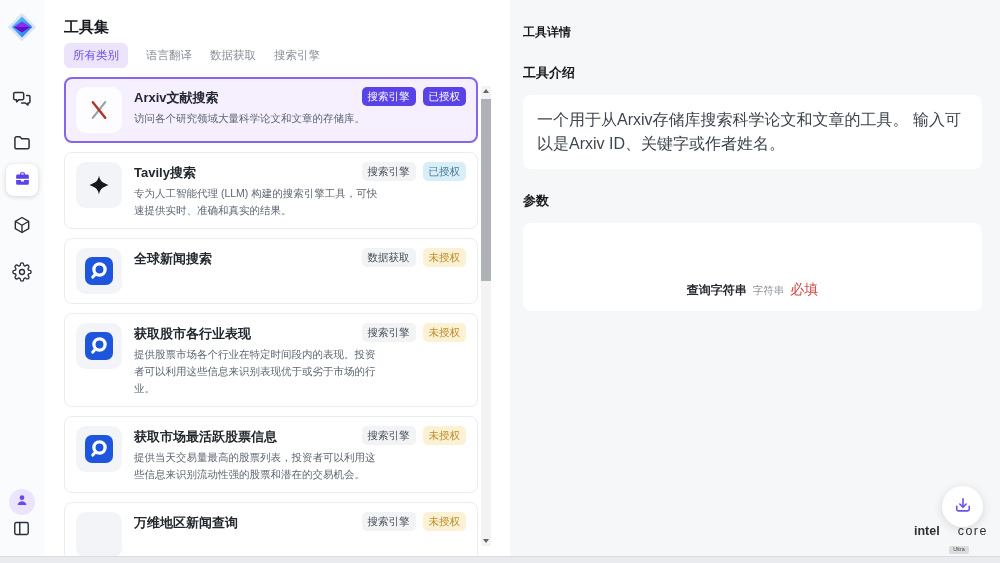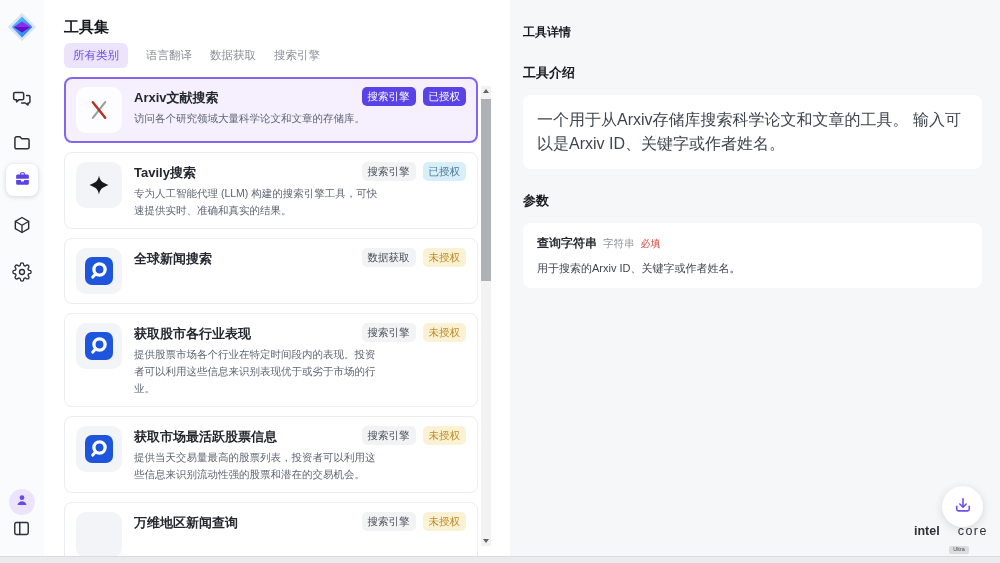--- a/index.html
+++ b/index.html
@@ -58,24 +58,24 @@
   .sb-down{bottom:3px;border-top:4px solid #5f6368;}
   .sb-thumb{position:absolute;top:13px;left:0;width:10px;height:182px;background:#aeb1b6;cursor:pointer;}
 
   
   .detail-panel{flex:1;background:#f6f7f8;box-sizing:border-box;padding:16px 18px 0 13px;position:relative;}
   .detail-title{font-size:12px;font-weight:700;color:#17191d;margin:8px 0 0;}
   .section-label{font-size:13px;font-weight:700;color:#17191d;margin-top:23px;}
   .info-box{background:#fff;border-radius:8px;margin-top:13px;padding:13px 14px;
     font-size:16px;color:#3e454f;line-height:1.5;}
   .param-box{background:#fff;border-radius:8px;margin-top:13px;padding:12px 14px;}
-  .param-head{display:flex;align-items:baseline;gap:6px;}
+  .param-head{display:flex;align-items:baseline;gap:6px;justify-content:center;}
   .param-name{font-size:12px;font-weight:700;color:#23272e;}
   .param-type{font-size:10.5px;color:#8b919b;}
-  .param-required{font-size:10px;color:#cf4a43;}
+  .param-required{font-size:14px;color:#cf4a43;margin-top:46px;}
   .param-desc{font-size:11px;color:#3e454f;margin-top:9px;}
 
   
   .download-fab{position:absolute;right:17px;bottom:36px;width:41px;height:41px;border-radius:50%;
     background:#fff;box-shadow:0 2px 10px rgba(0,0,0,.13);display:flex;align-items:center;
     justify-content:center;cursor:pointer;}
   .intel-brand{position:absolute;right:12px;bottom:9px;text-align:center;line-height:1;color:#2f3134;}
   .intel-t{font-size:12.5px;font-weight:600;padding-left:20px;}
   .core-t{font-size:12.5px;font-weight:300;letter-spacing:1.5px;margin-left:18px;}
   .ultra-badge{display:inline-block;margin-left:36px;margin-top:2px;background:#dcdcdc;color:#4a4a4a;
@@ -259,21 +259,20 @@
     <div class="detail-title">工具详情</div>
     <div class="section-label">工具介绍</div>
     <div class="info-box">一个用于从Arxiv存储库搜索科学论文和文章的工具。 输入可以是Arxiv ID、关键字或作者姓名。</div>
     <div class="section-label">参数</div>
     <div class="param-box">
       <div class="param-head">
         <span class="param-name">查询字符串</span>
         <span class="param-type">字符串</span>
         <span class="param-required">必填</span>
       </div>
-      <div class="param-desc">用于搜索的Arxiv ID、关键字或作者姓名。</div>
     </div>
   </div>
 </div>
 
 <div class="download-fab">
   <span><svg width="20" height="20" viewBox="0 0 24 24" fill="none" stroke="#6d4df0" stroke-width="1.9" stroke-linecap="round" stroke-linejoin="round">
         <path d="M12 4.5V14"></path>
         <path d="M8.2 10.8L12 14.5l3.8-3.7"></path>
         <path d="M4.5 13.5v3.6a2 2 0 0 0 2 2h11a2 2 0 0 0 2-2v-3.6"></path>
       </svg></span>

